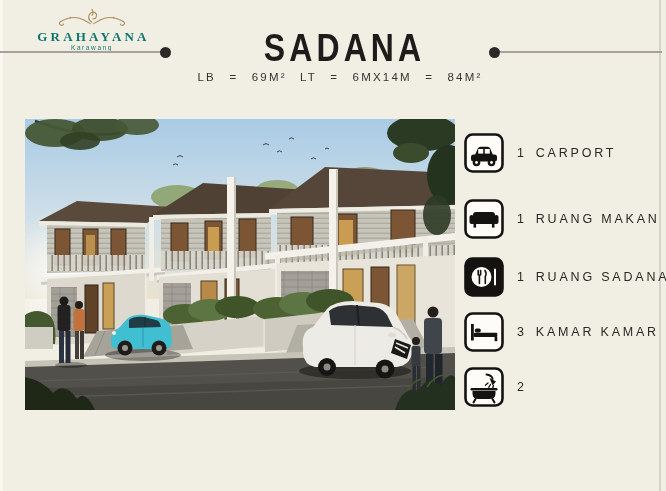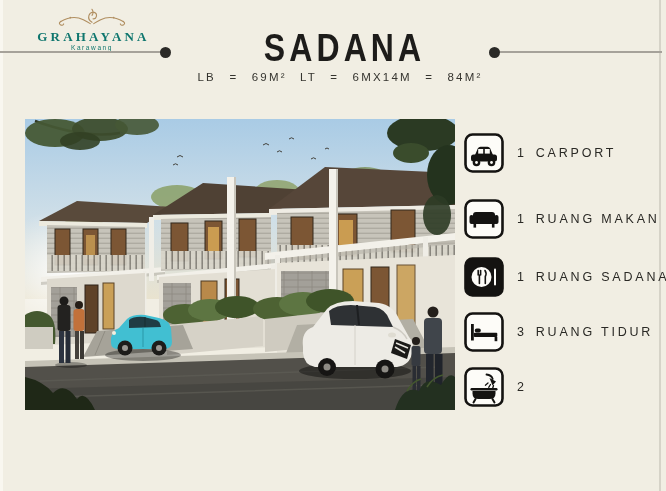--- a/index.html
+++ b/index.html
@@ -346,21 +346,21 @@
         <svg viewBox="0 0 40 40">
           <rect x="1.5" y="1.5" width="37" height="37" rx="7" fill="#fdfcf8" stroke="#141311" stroke-width="2.6"></rect>
           <rect x="7" y="12" width="2.8" height="16.5" fill="#141311"></rect>
           <rect x="10.8" y="16.5" width="6" height="4" rx="1.8" fill="#141311"></rect>
           <rect x="9.8" y="20.8" width="23.5" height="4.2" rx="1" fill="#141311"></rect>
           <rect x="30.6" y="25" width="2.7" height="4.2" fill="#141311"></rect>
         </svg>
       </span>
       <span class="f-label">
         <span>3</span>
-        <span>RUANG TIDUR</span>
+        <span>KAMAR KAMAR</span>
       </span>
     </li>
 
     <li class="feature f4">
       <span class="icon-box">
         <svg viewBox="0 0 40 40">
           <rect x="1.5" y="1.5" width="37" height="37" rx="7" fill="#fdfcf8" stroke="#141311" stroke-width="2.6"></rect>
           <rect x="6.5" y="21" width="27" height="2.4" rx="1.2" fill="#141311"></rect>
           <path d="M8.5 24 h23 v2.5 q0 5.5 -6 5.5 h-11 q-6 0 -6 -5.5 z" fill="#141311"></path>
           <path d="M11.5 32 l-2 3.5 M28.5 32 l2 3.5" stroke="#141311" stroke-width="2" stroke-linecap="round"></path>

